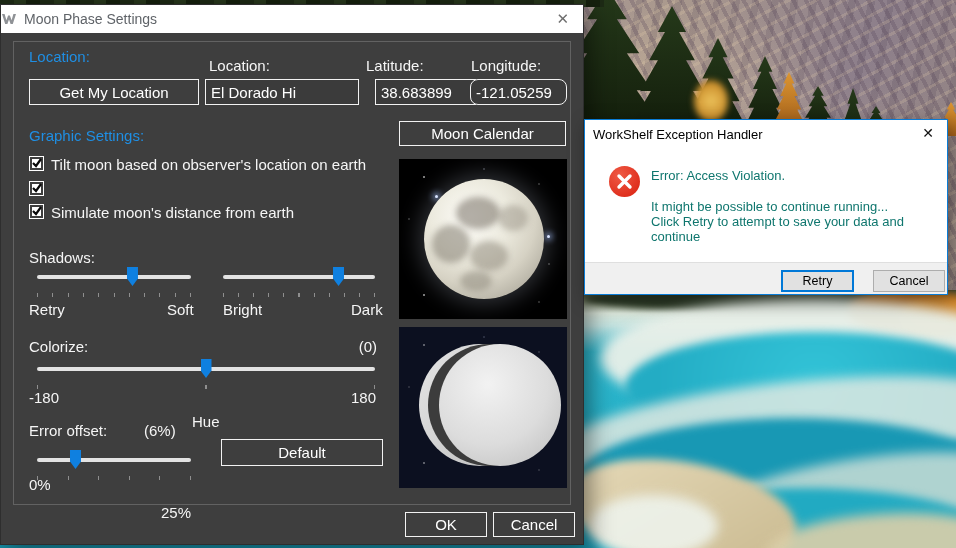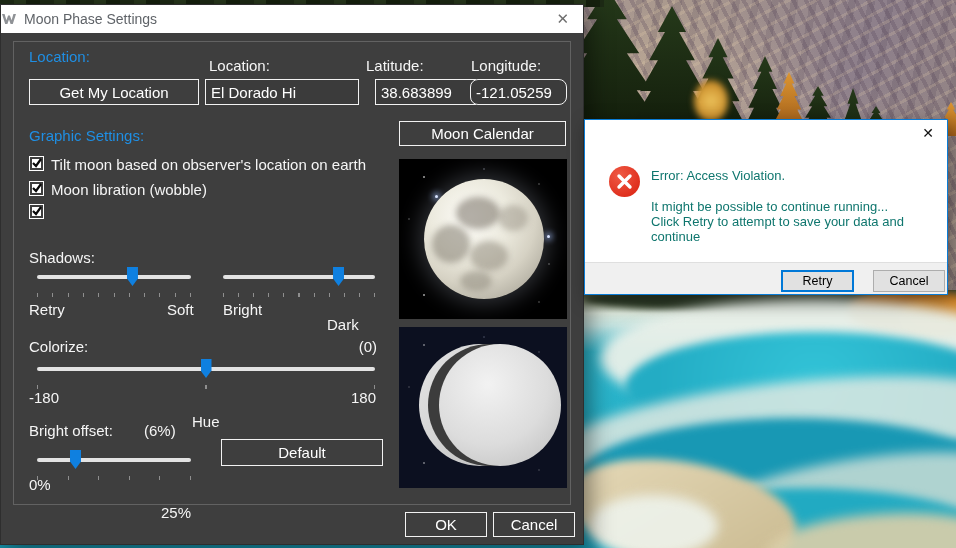--- a/index.html
+++ b/index.html
@@ -173,57 +173,57 @@
           <path d="M2 6 L5 9 L10 2" stroke="#0a0a0a" stroke-width="2.2" fill="none"></path>
         </svg>
     </div>
     <div class="wlab" style="left:50px;top:123px;">Tilt moon based on observer's location on earth</div>
 
     <div class="chk" style="left:28px;top:148px;">
       <svg width="12" height="12" viewBox="0 0 12 12" style="visibility: visible;">
           <path d="M2 6 L5 9 L10 2" stroke="#0a0a0a" stroke-width="2.2" fill="none"></path>
         </svg>
     </div>
-    <div class="wlab" style="left:50px;top:148px;">Moon libration (wobble)</div>
 
     <div class="chk" style="left:28px;top:171px;">
       <svg width="12" height="12" viewBox="0 0 12 12" style="visibility: visible;">
           <path d="M2 6 L5 9 L10 2" stroke="#0a0a0a" stroke-width="2.2" fill="none"></path>
         </svg>
     </div>
+    <div class="wlab" style="left:50px;top:171px;">Simulate moon's distance from earth</div>
 
     <div class="wlab" style="left:28px;top:216px;">Shadows:</div>
 
     <div class="slider" style="left:36px;top:234px;width:154px;">
       <div class="track"></div>
       <div class="thumb" style="left: calc(62% - 5.5px);"></div>
       <div class="ticks" style="background:repeating-linear-gradient(to right,#8f8f8f 0 1px,transparent 1px 15.3px);"></div>
     </div>
     <div class="slider" style="left:222px;top:234px;width:152px;">
       <div class="track"></div>
       <div class="thumb" style="left: calc(76% - 5.5px);"></div>
       <div class="ticks" style="background:repeating-linear-gradient(to right,#8f8f8f 0 1px,transparent 1px 15.1px);"></div>
     </div>
     <div class="wlab" style="left:28px;top:268px;">Retry</div>
     <div class="wlab" style="left:166px;top:268px;">Soft</div>
     <div class="wlab" style="left:222px;top:268px;">Bright</div>
-    <div class="wlab" style="left:326px;top:268px;margin-top:15px;">Dark</div>
+    <div class="wlab" style="left:350px;top:268px;">Dark</div>
 
     <div class="wlab" style="left:28px;top:305px;">Colorize:</div>
     <div class="wlab" style="left:352px;top:305px;width:24px;text-align:right;">(0)</div>
     <div class="slider" style="left:36px;top:326px;width:338px;">
       <div class="track"></div>
       <div class="thumb" style="left: calc(50% - 5.5px);"></div>
       <div class="ticks" style="background:repeating-linear-gradient(to right,#8f8f8f 0 1px,transparent 1px 168.5px);"></div>
     </div>
     <div class="wlab" style="left:28px;top:356px;">-180</div>
     <div class="wlab" style="left:191px;top:356px;margin-top:24px;">Hue</div>
     <div class="wlab" style="left:350px;top:356px;">180</div>
 
-    <div class="wlab" style="left:28px;top:389px;">Bright offset:</div>
+    <div class="wlab" style="left:28px;top:389px;">Error offset:</div>
     <div class="wlab" style="left:143px;top:389px;">(6%)</div>
     <div class="slider" style="left:36px;top:417px;width:154px;">
       <div class="track"></div>
       <div class="thumb" style="left: calc(25% - 5.5px);"></div>
       <div class="ticks" style="background:repeating-linear-gradient(to right,#8f8f8f 0 1px,transparent 1px 30.6px);"></div>
     </div>
     <div class="wlab" style="left:28px;top:443px;">0%</div>
     <div class="wlab" style="left:160px;top:443px;margin-top:28px;">25%</div>
     <button class="dk-btn" style="left:220px;top:406px;width:162px;height:27px;">Default</button>
 
@@ -245,20 +245,21 @@
       <div class="darkcres"></div>
       <div class="face"></div>
     </div>
 
     <button class="dk-btn" style="left:404px;top:479px;width:82px;height:25px;">OK</button>
     <button class="dk-btn" style="left:492px;top:479px;width:82px;height:25px;">Cancel</button>
   </div>
 </div>
 
 <div id="excwin" class="abs">
+  <div class="ttl">WorkShelf Exception Handler</div>
   <div class="close">✕</div>
 
   <div id="erricon">
     <svg width="17" height="17" viewBox="0 0 17 17">
       <path d="M3 3 L14 14 M14 3 L3 14" stroke="#ffffff" stroke-width="3.4" stroke-linecap="round"></path>
     </svg>
   </div>
   <div class="exc-line" style="top:48px;">Error: Access Violation.</div>
   <div class="exc-line" style="top:79px;">It might be possible to continue running...</div>
   <div class="exc-line" style="top:94px;">Click Retry to attempt to save your data and continue</div>

